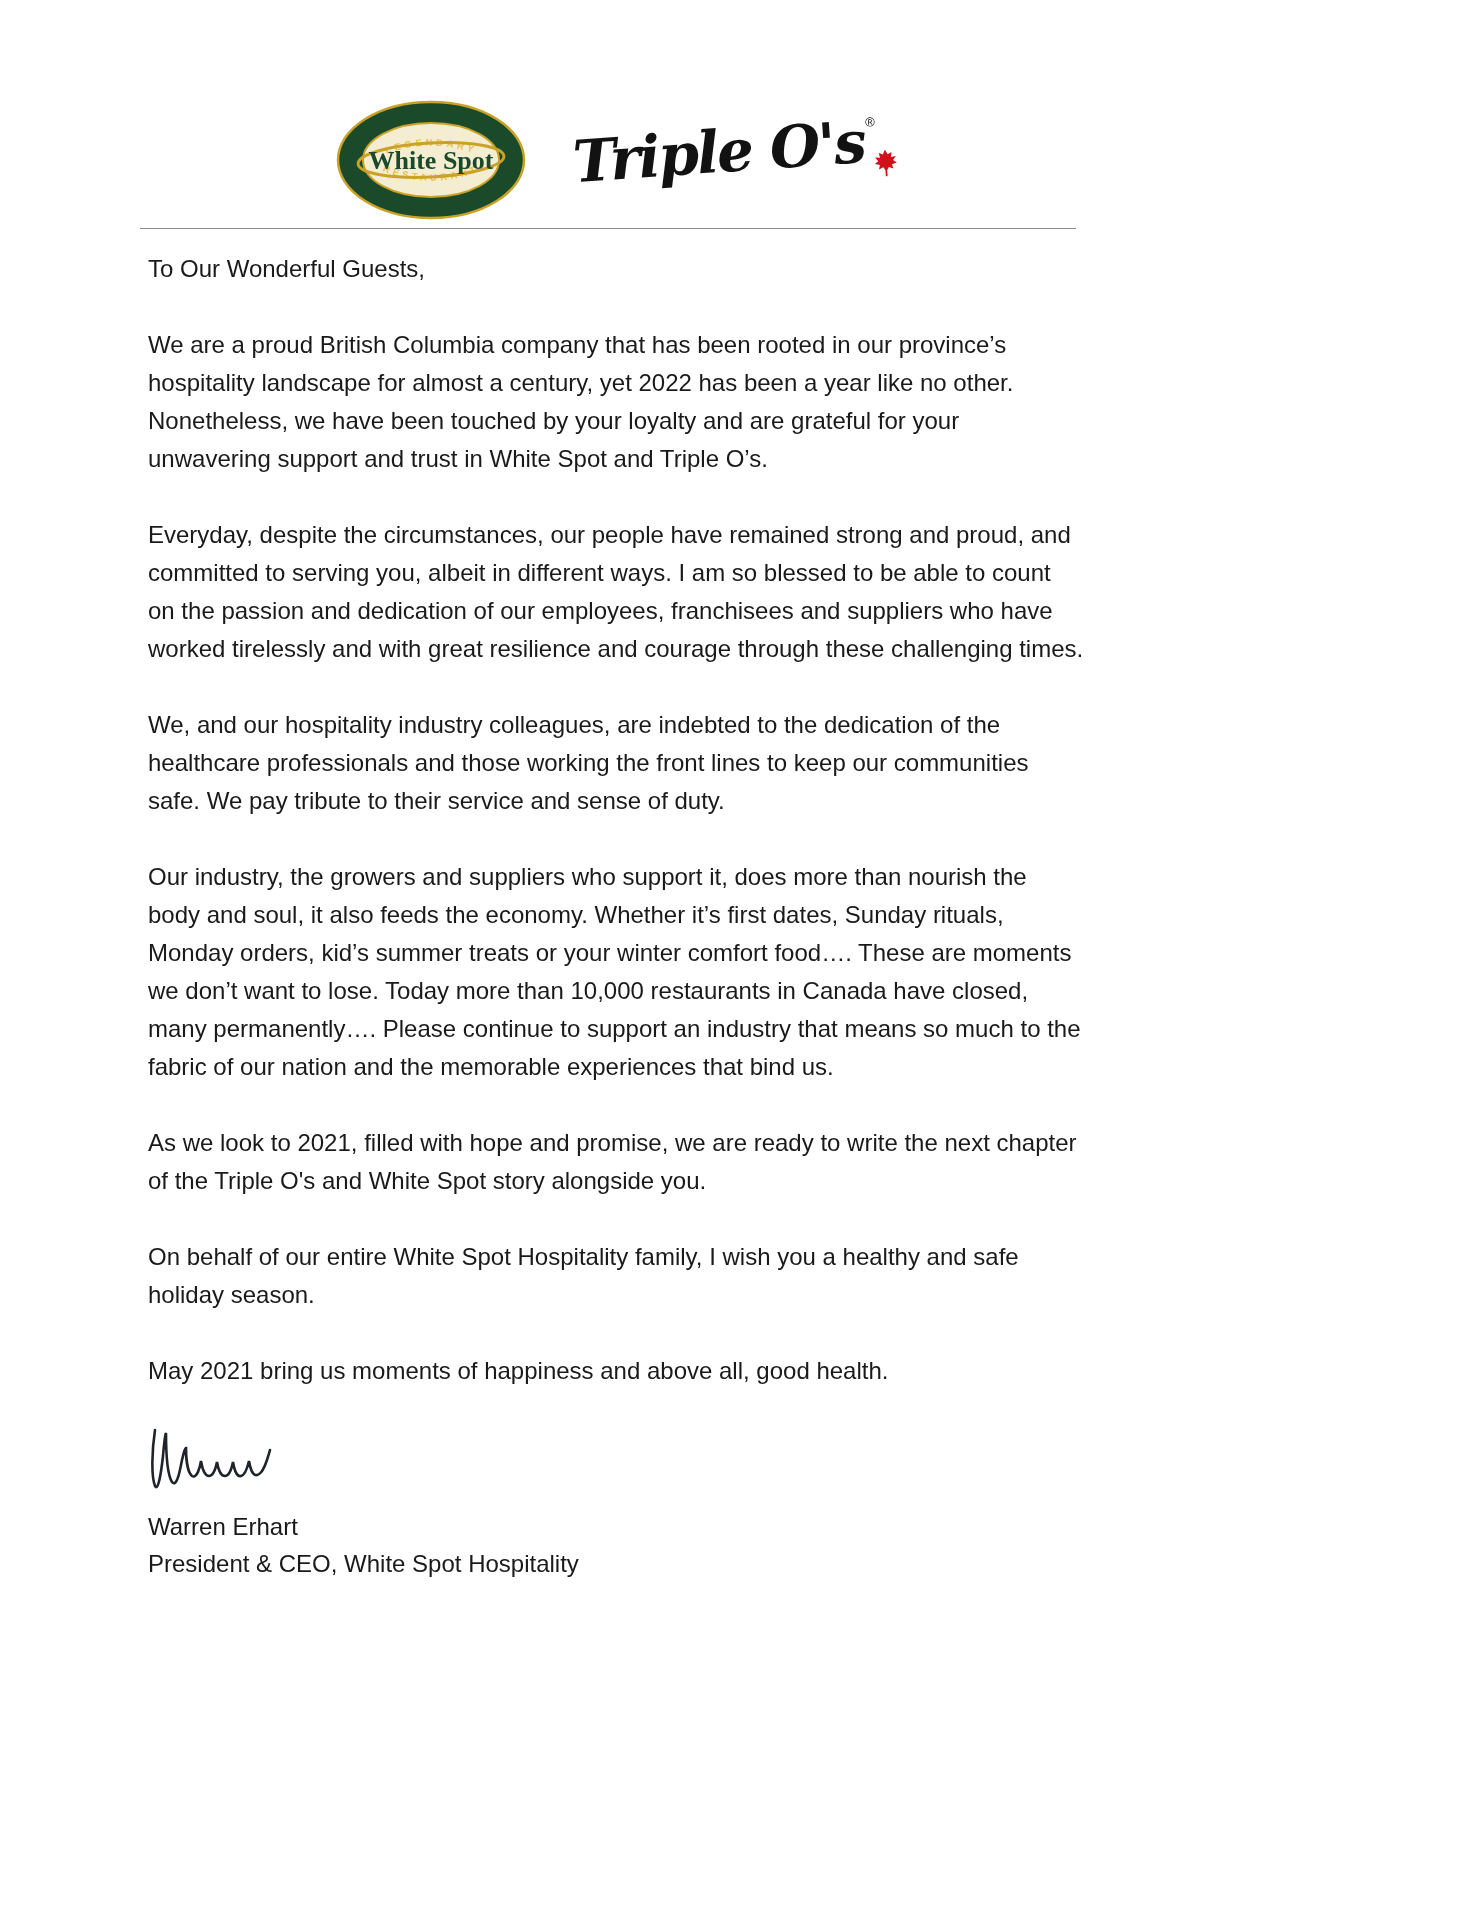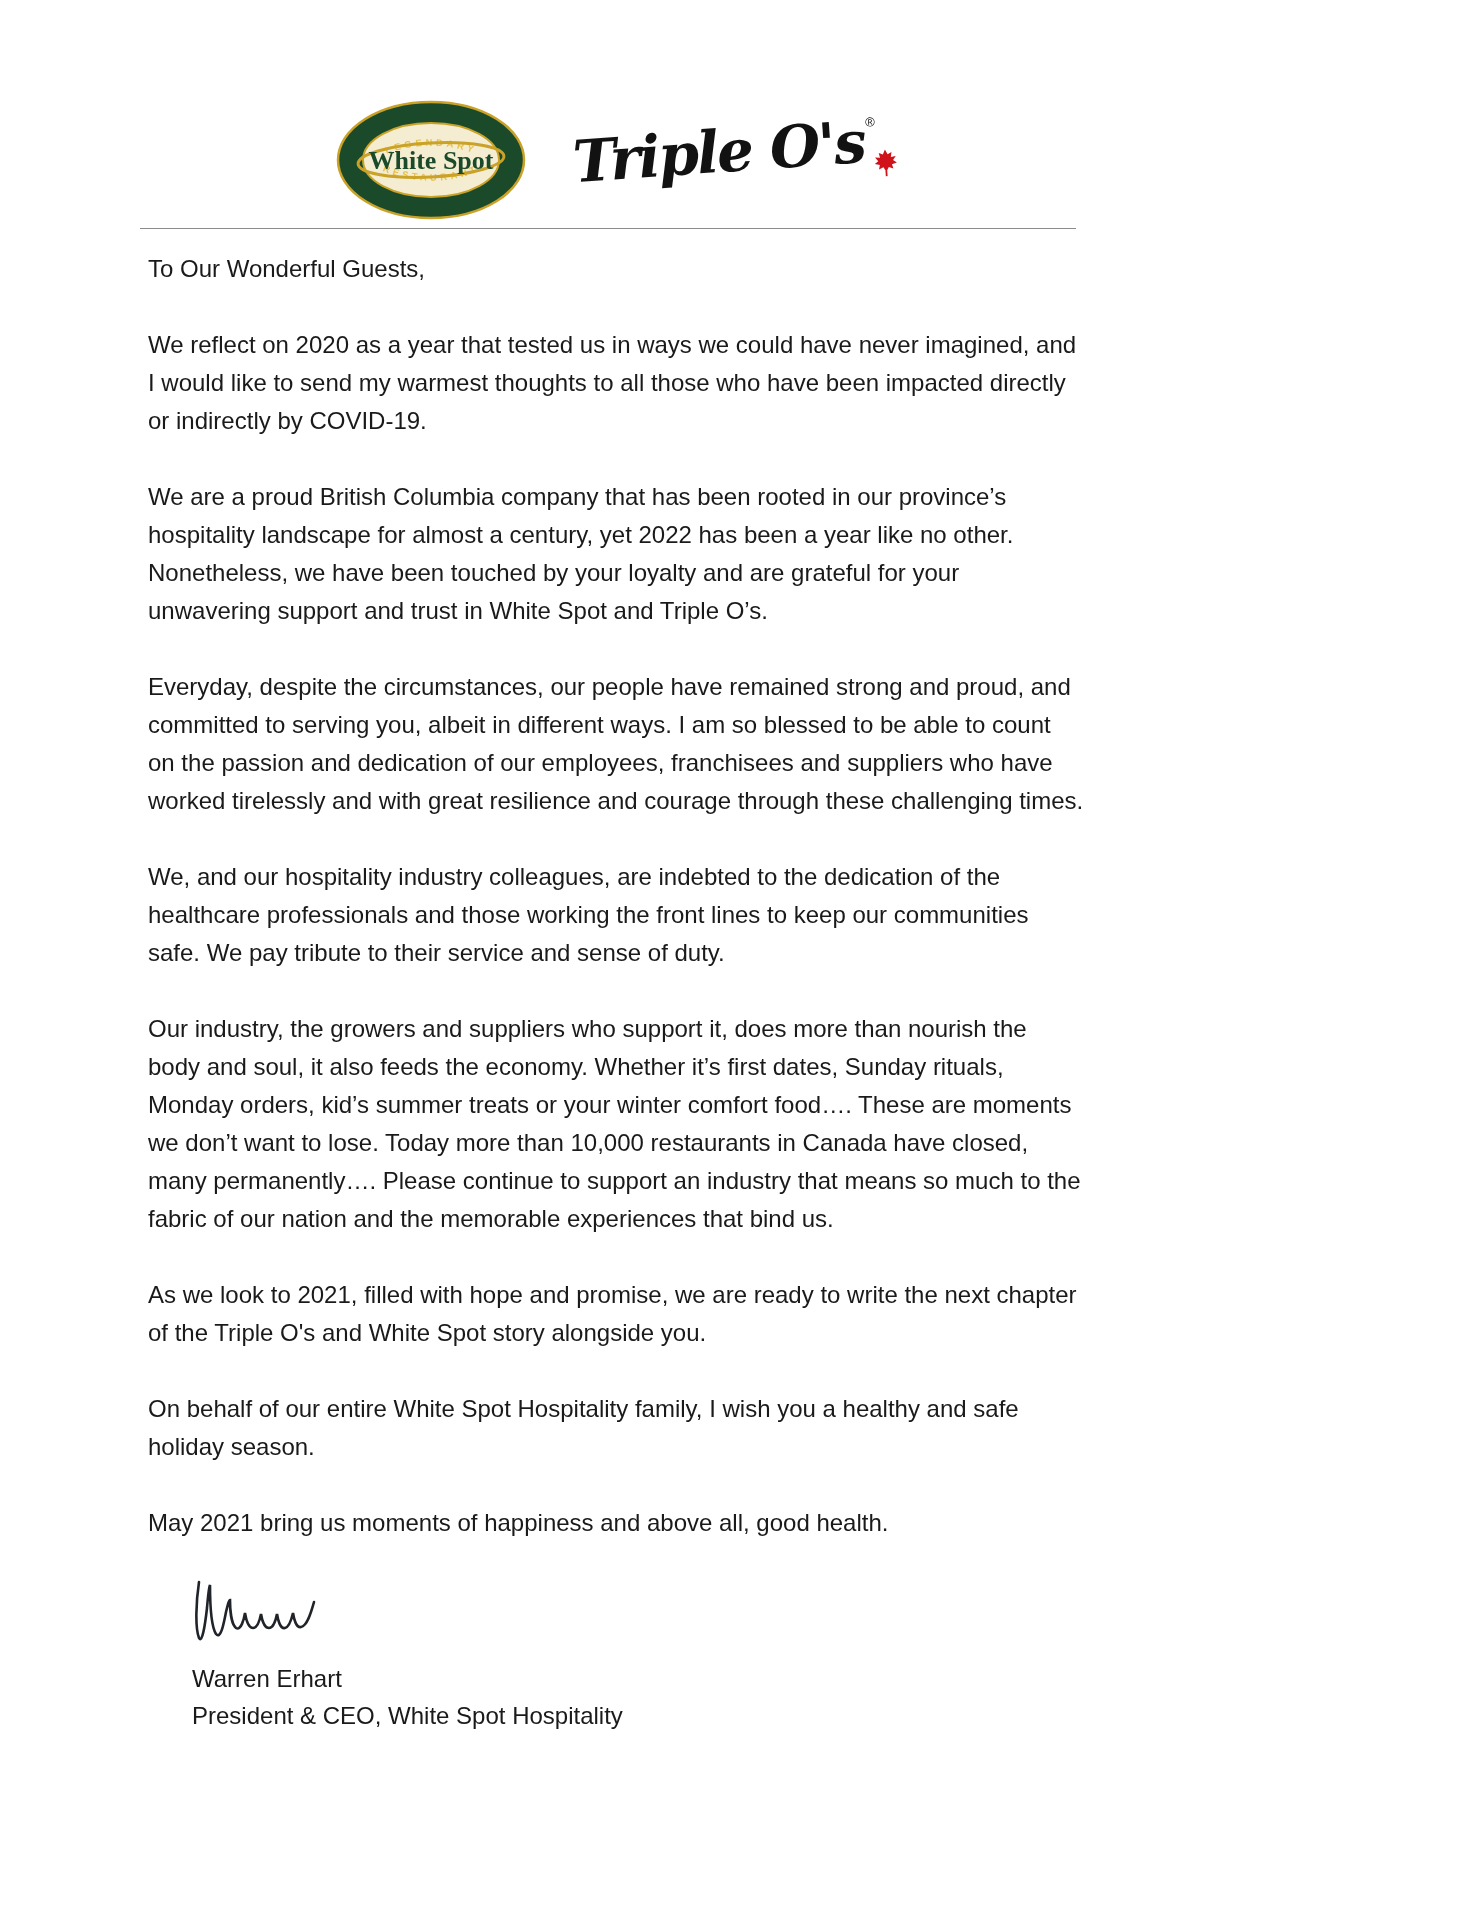--- a/index.html
+++ b/index.html
@@ -60,21 +60,21 @@
     width: 936px;
     border: none;
     border-top: 1px solid #8c8c8c;
   }
   .letter {
     padding-top: 21px;
     font-size: 24px;
     line-height: 38px;
   }
   .letter p { margin: 0 0 38px 0; }
-  .signature-block { margin-top: -6px; margin-left: 44px; }
+  .signature-block { margin-top: -6px; }
   .sig-svg { display: block; margin-bottom: 6px; }
   .sig-line { font-size: 24px; line-height: 37px; }
 </style>
 </head>
 <body>
 
 <div class="page">
 
   <div class="content">
 
@@ -106,21 +106,20 @@
           </svg>
         </span>
       </div>
 
     </div>
 
     <hr class="rule">
 
     <div class="letter">
       <p>To Our Wonderful Guests,</p>
-      <p>We reflect on 2020 as a year that tested us in ways we could have never imagined, and I would like to send my warmest thoughts to all those who have been impacted directly or indirectly by COVID-19.</p>
       <p>We are a proud British Columbia company that has been rooted in our province’s hospitality landscape for almost a century, yet 2022 has been a year like no other. Nonetheless, we have been touched by your loyalty and are grateful for your unwavering support and trust in White Spot and Triple O’s.</p>
       <p>Everyday, despite the circumstances, our people have remained strong and proud, and committed to serving you, albeit in different ways. I am so blessed to be able to count on the passion and dedication of our employees, franchisees and suppliers who have worked tirelessly and with great resilience and courage through these challenging times.</p>
       <p>We, and our hospitality industry colleagues, are indebted to the dedication of the healthcare professionals and those working the front lines to keep our communities safe. We pay tribute to their service and sense of duty.</p>
       <p>Our industry, the growers and suppliers who support it, does more than nourish the body and soul, it also feeds the economy. Whether it’s first dates, Sunday rituals, Monday orders, kid’s summer treats or your winter comfort food…. These are moments we don’t want to lose. Today more than 10,000 restaurants in Canada have closed, many permanently…. Please continue to support an industry that means so much to the fabric of our nation and the memorable experiences that bind us.</p>
       <p>As we look to 2021, filled with hope and promise, we are ready to write the next chapter of the Triple O's and White Spot story alongside you.</p>
       <p>On behalf of our entire White Spot Hospitality family, I wish you a healthy and safe holiday season.</p>
       <p>May 2021 bring us moments of happiness and above all, good health.</p>
 
       <div class="signature-block">
         <svg class="sig-svg" width="130" height="80" viewBox="0 0 130 80">

